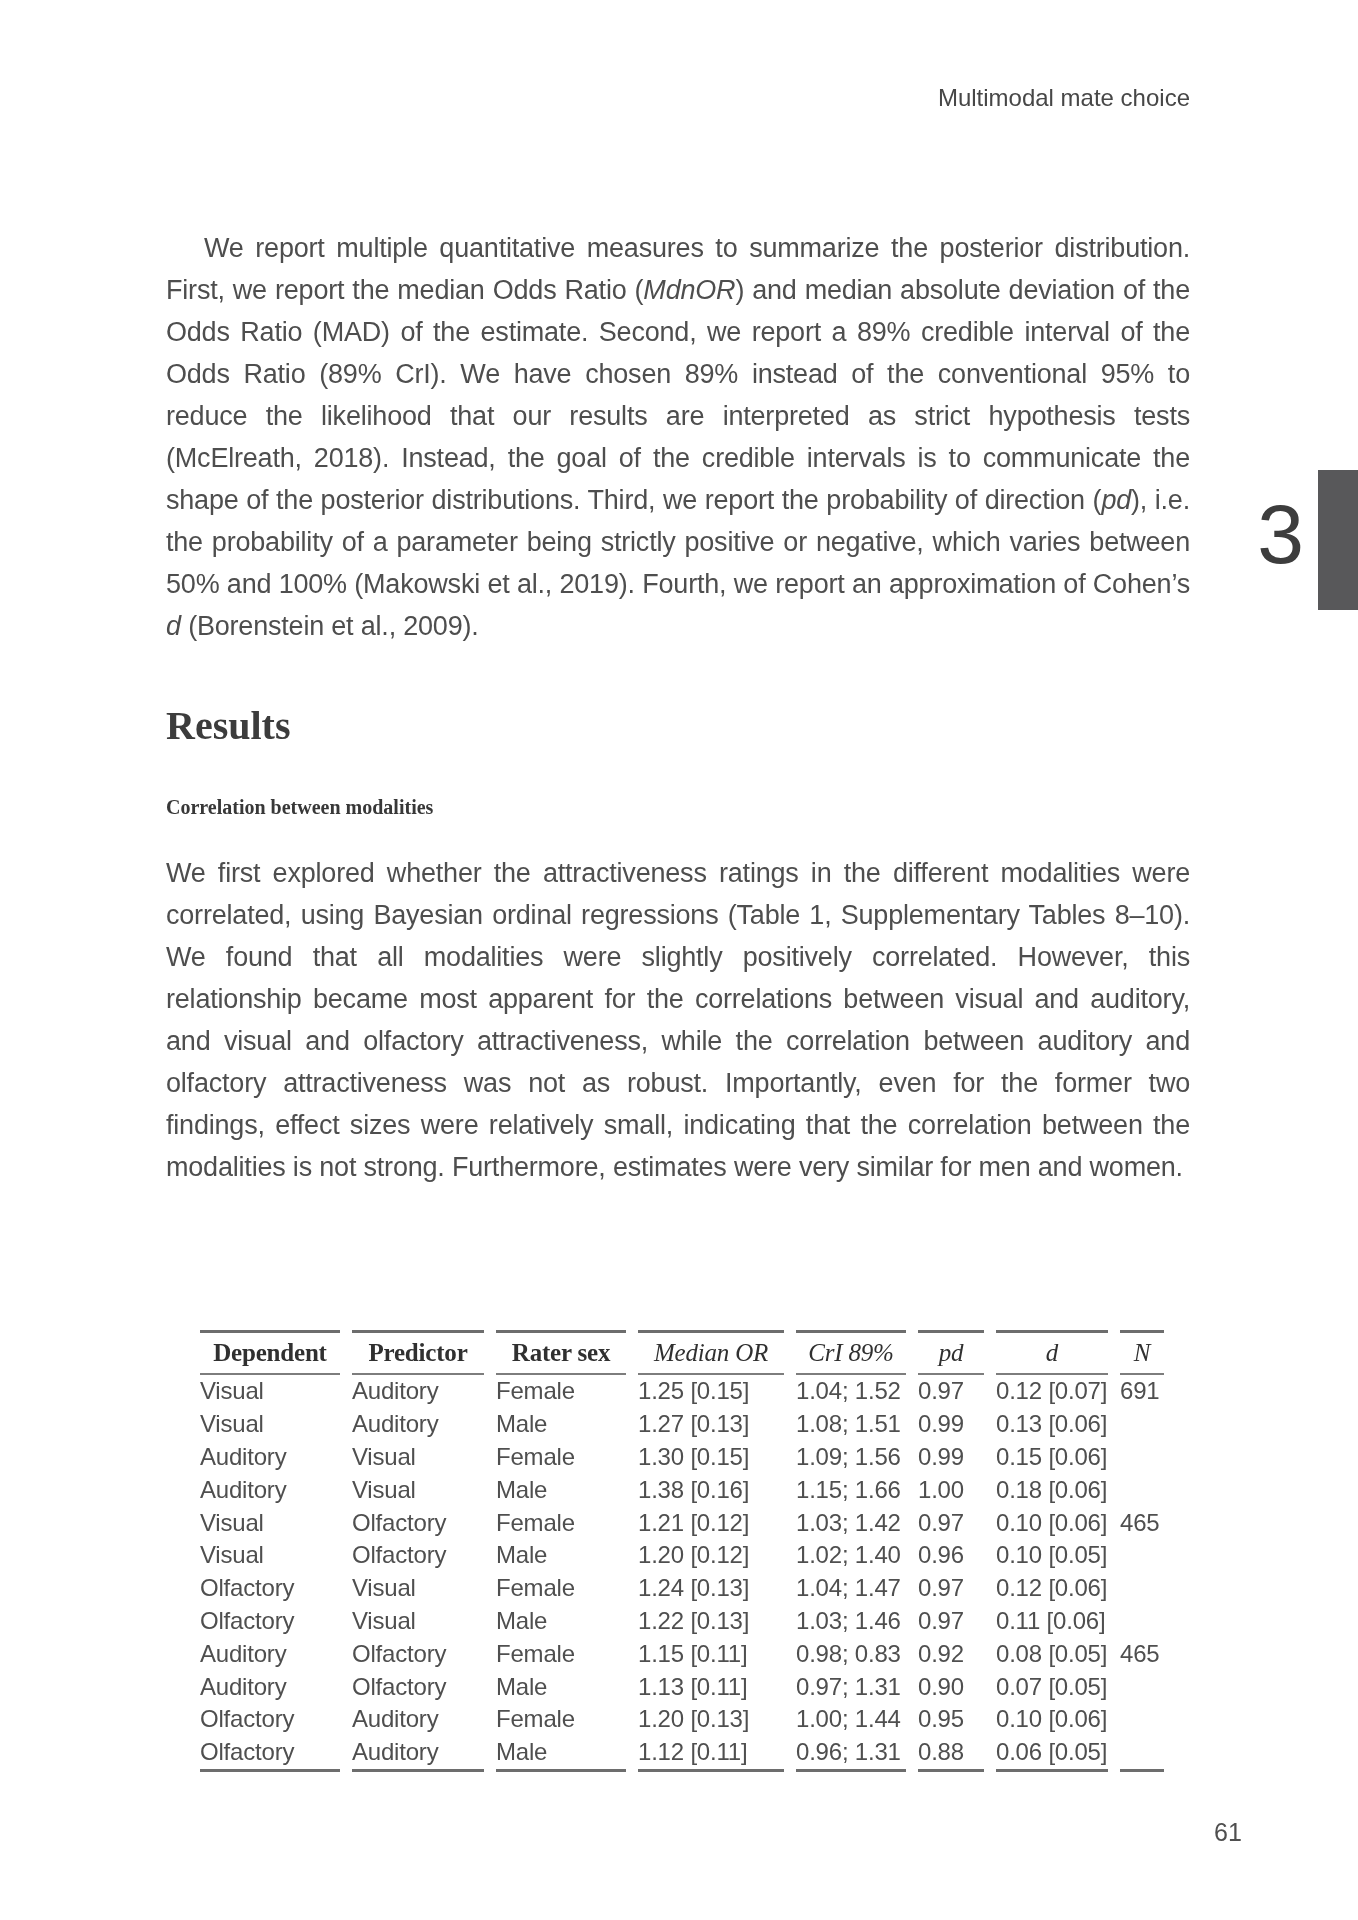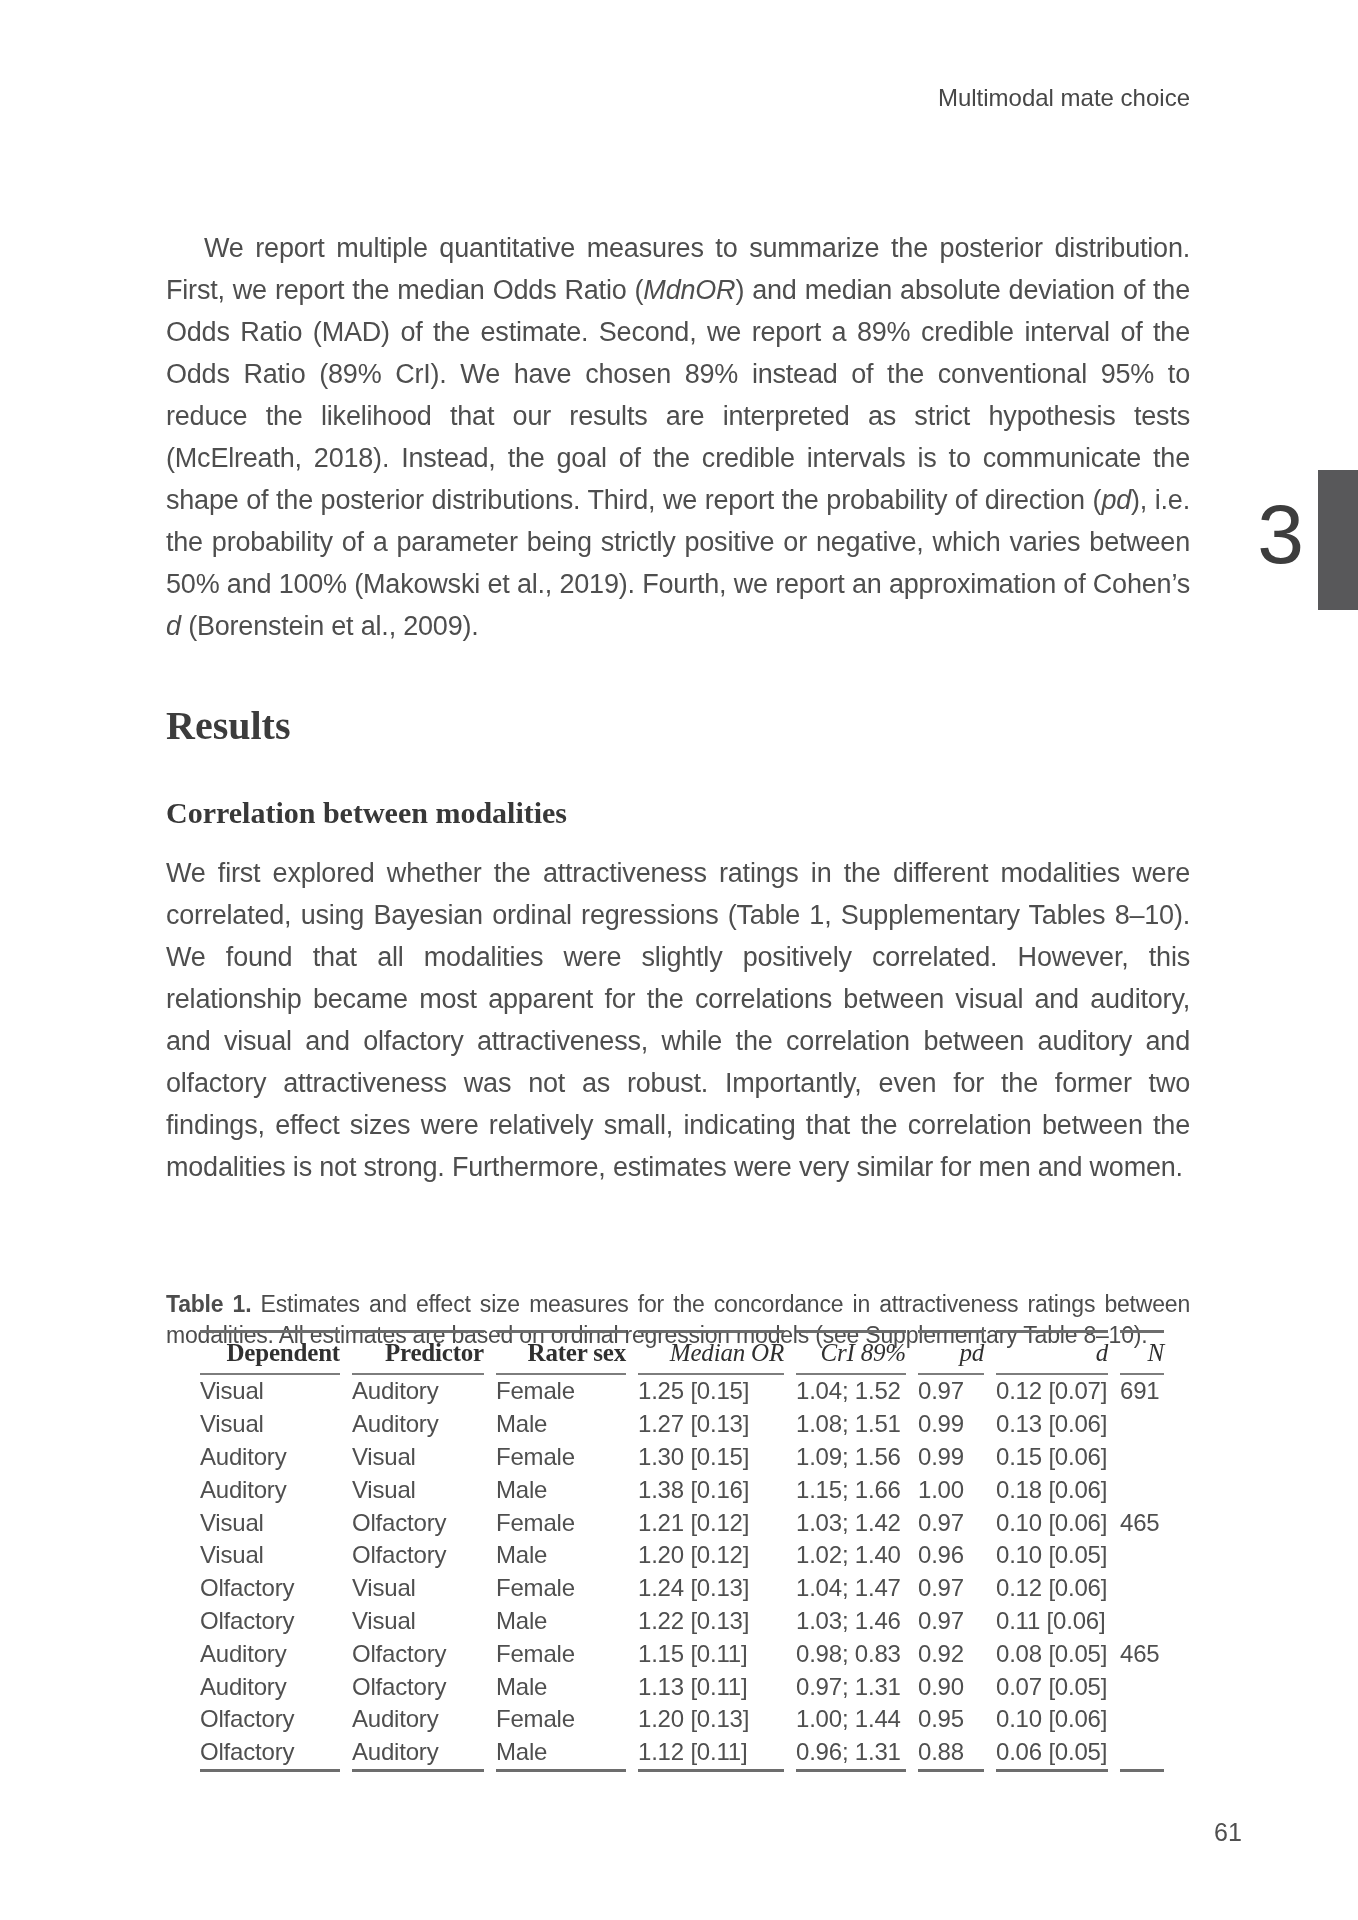--- a/index.html
+++ b/index.html
@@ -33,41 +33,41 @@
     width:40px;height:140px;background:#58585a;
   }
   .h1{
     position:absolute;left:166px;top:702px;
     font-family:"Liberation Serif",serif;
     font-size:40px;font-weight:700;color:#3c3c3c;
   }
   .h2{
     position:absolute;left:166px;top:796px;
     font-family:"Liberation Serif",serif;
-    font-size:30px;font-weight:700;color:#383838;
+    font-size:20px;font-weight:700;color:#383838;
   }
   .caption{
     position:absolute;left:166px;top:1266px;width:1024px;
     font-size:23px;line-height:31px;text-align:justify;color:#4c4c4c;
     letter-spacing:-0.2px;
   }
   .tbl{
     position:absolute;left:188px;top:1330px;
     border-collapse:separate;border-spacing:12px 0;
     table-layout:fixed;width:985px;
     font-size:24px;color:#4f4f4f;
     letter-spacing:-0.2px;
   }
   .tbl col.c1{width:140px}.tbl col.c2{width:132px}.tbl col.c3{width:130px}
   .tbl col.c4{width:146px}.tbl col.c5{width:110px}.tbl col.c6{width:66px}
   .tbl col.c7{width:112px}.tbl col.c8{width:44px}
   .tbl th{
     font-family:"Liberation Serif",serif;
     font-size:25px;font-weight:600;color:#303030;
-    text-align:right;vertical-align:middle;
+    text-align:center;vertical-align:middle;
     height:40px;padding:0;
     border-top:3px solid #6d6d6d;
     border-bottom:2px solid #7d7d7d;
     margin-left:28px;
   }
   .tbl th.ital{font-style:italic;font-weight:500;}
   .tbl td{
     padding:0;height:32.8px;vertical-align:middle;
     text-align:left;white-space:nowrap;
   }
@@ -88,21 +88,20 @@
 
   <div class="chapter-num">3</div>
   <div class="chapter-tab" style="background: rgb(88, 88, 90);"></div>
 
   <div class="h1">Results</div>
 
   <div class="h2">Correlation between modalities</div>
 
   <p class="body-par par2"><span>We first explored whether the attractiveness ratings in the different modalities were correlated, using Bayesian ordinal regressions (Table 1, Supplementary Tables 8–10). We found that all modalities were slightly positively correlated. However, this relationship became most apparent for the correlations between visual and auditory, and visual and olfactory attractiveness, while the correlation between auditory and olfactory attractiveness was not as robust. Importantly, even for the former two findings, effect sizes were relatively small, indicating that the correlation between the modalities is not strong. Furthermore, estimates were very similar for men and women.</span></p>
 
-  <p class="caption"><span style="font-weight: 700;">Table 1.</span><span> Estimates and effect size measures for the concordance in attractiveness ratings between modalities. All estimates are based on ordinal regression models (see Supplementary Table 8–10).</span></p>
 
   <table class="tbl">
     <colgroup>
       <col class="c1">
         <col class="c2">
         <col class="c3">
         <col class="c4">
       <col class="c5">
         <col class="c6">
         <col class="c7">

